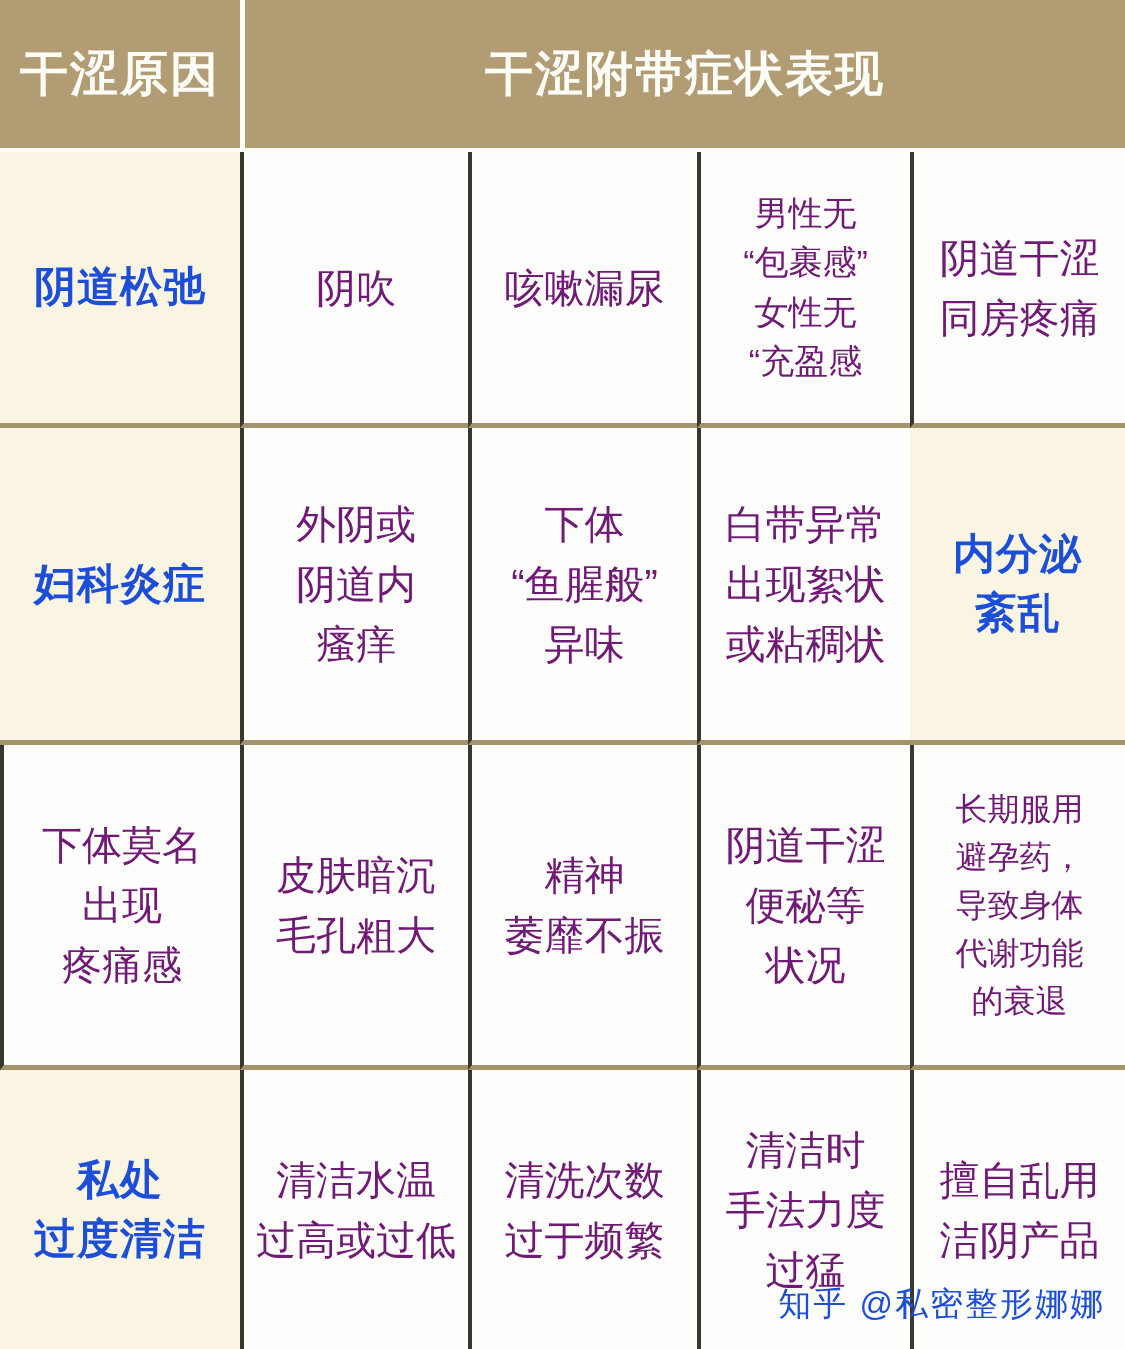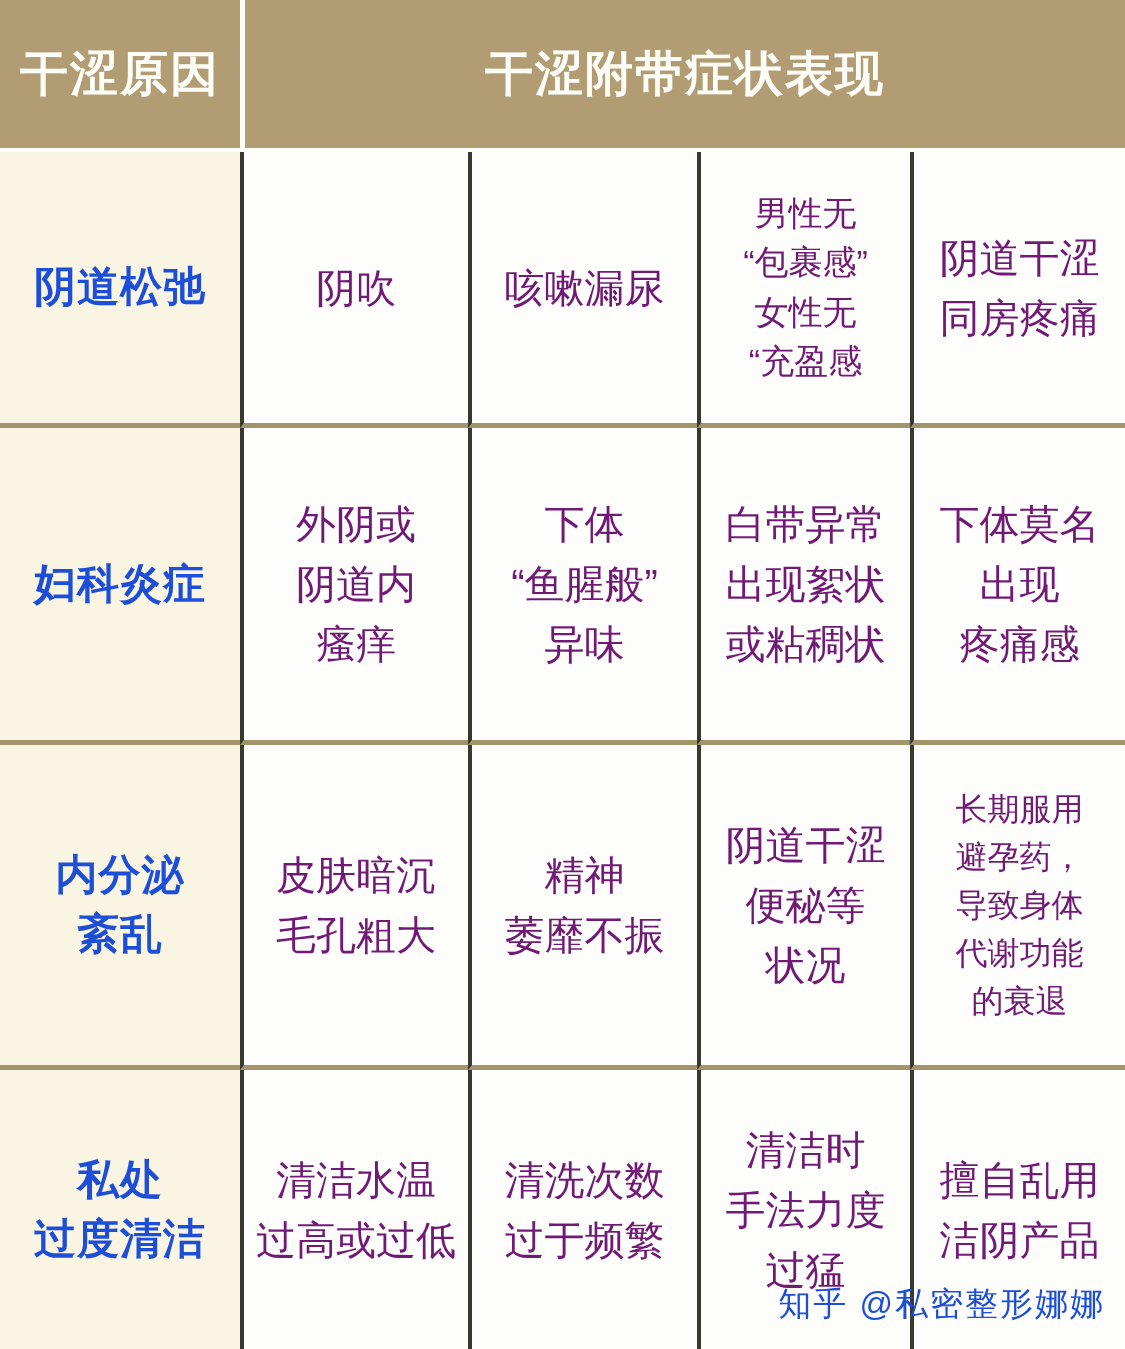--- a/index.html
+++ b/index.html
@@ -89,26 +89,26 @@
     <div class="cell label-cell row-border">妇科炎症</div>
     <div class="cell data-cell row-border">外阴或
 阴道内
 瘙痒</div>
     <div class="cell data-cell row-border">下体
 “鱼腥般”
 异味</div>
     <div class="cell data-cell row-border">白带异常
 出现絮状
 或粘稠状</div>
+    <div class="cell label-cell row-border">内分泌
+紊乱</div>
+
     <div class="cell data-cell row-border">下体莫名
 出现
 疼痛感</div>
-
-    <div class="cell label-cell row-border">内分泌
-紊乱</div>
     <div class="cell data-cell row-border">皮肤暗沉
 毛孔粗大</div>
     <div class="cell data-cell row-border">精神
 萎靡不振</div>
     <div class="cell data-cell row-border">阴道干涩
 便秘等
 状况</div>
     <div class="cell data-cell row-border text-xs">长期服用
 避孕药，
 导致身体

